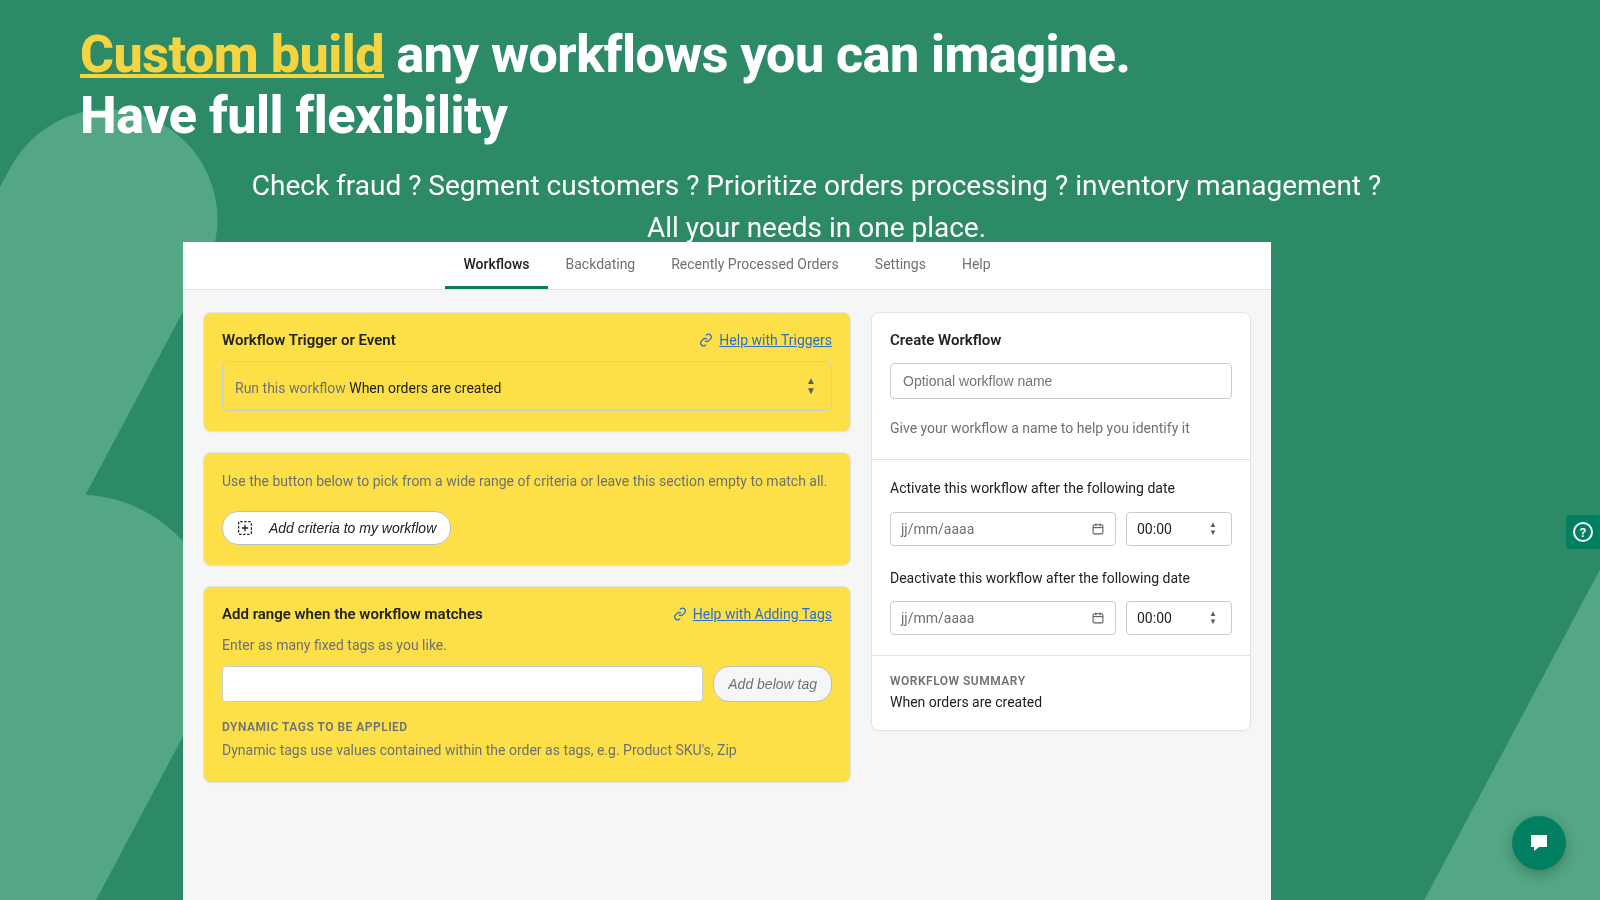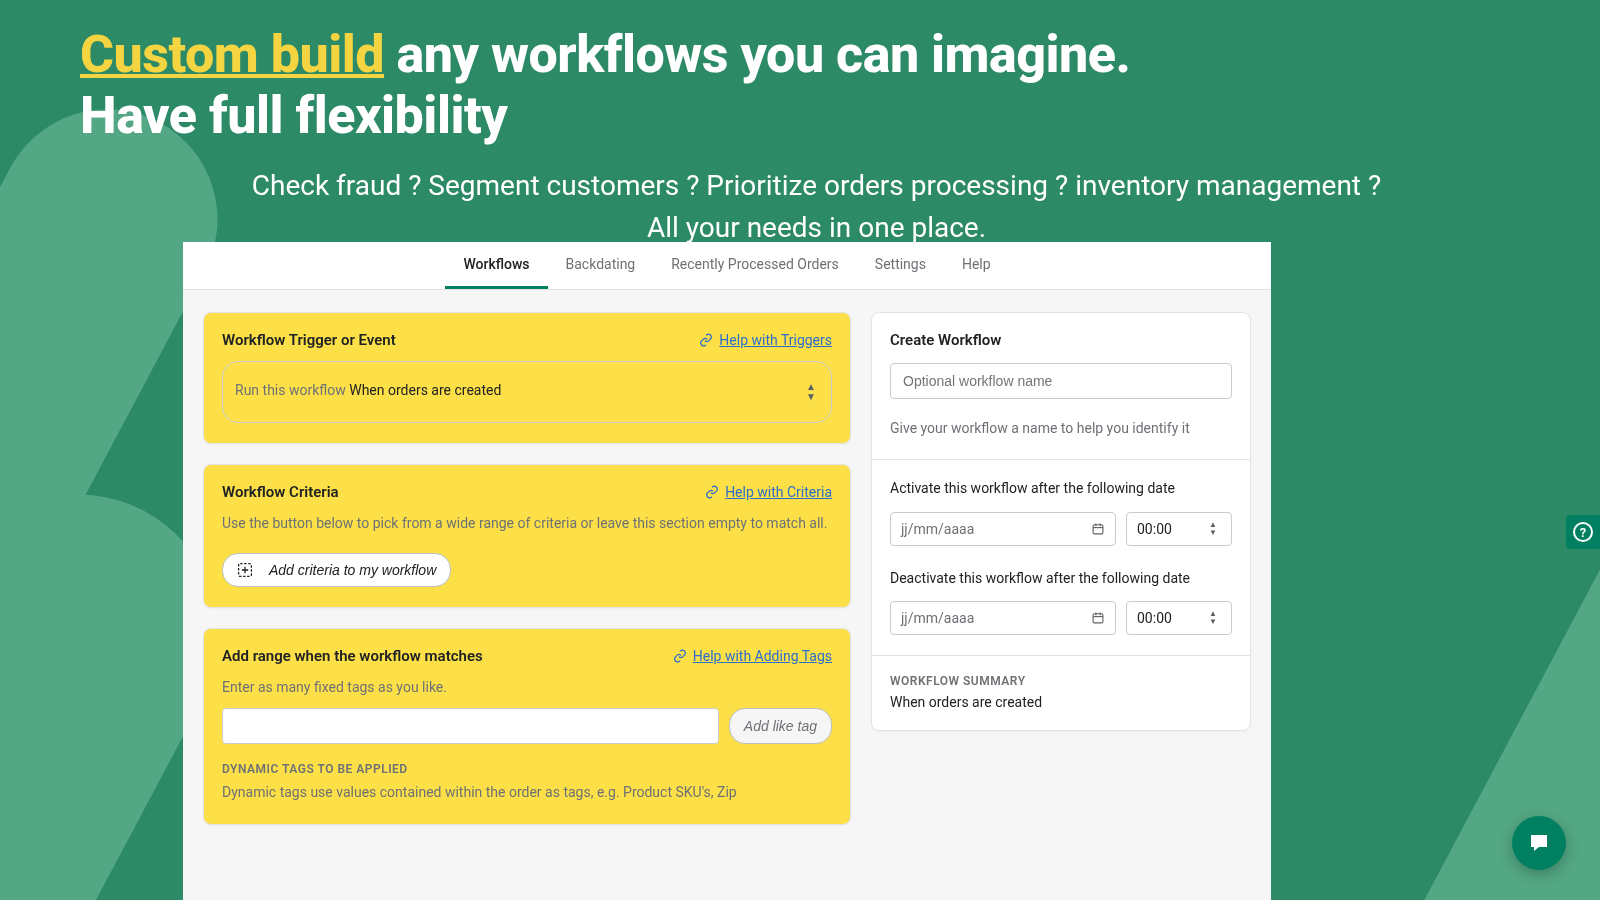--- a/index.html
+++ b/index.html
@@ -26,21 +26,21 @@
   .content { display: flex; gap: 20px; padding: 22px 20px; align-items: flex-start; }
   .main-col { width: 648px; display: flex; flex-direction: column; gap: 20px; }
   .side-col { width: 380px; }
 
   .card { background: #fde047; border-radius: 8px; border: 1px solid #e1e3e5; box-shadow: 0 1px 2px rgba(0,0,0,0.03); padding: 18px 18px 20px; }
   .card-head { display: flex; justify-content: space-between; align-items: center; margin-bottom: 12px; }
   .card-title { font-size: 15px; font-weight: 600; color: #202223; }
   .help-link { color: #2c6ecb; font-size: 14px; text-decoration: underline; display: inline-flex; align-items: center; gap: 6px; }
   .help-link svg { width: 14px; height: 14px; }
 
-  .select-row { border: 1px solid #c9cccf; border-radius: 16px; padding: 20px 12px; font-size: 14px; color: #6d7175; display: flex; align-items: flex-start; justify-content: space-between; cursor: pointer; }
+  .select-row { border: 1px solid #c9cccf; border-radius: 7px; padding: 14px 12px; font-size: 14px; color: #6d7175; display: flex; align-items: flex-end; justify-content: space-between; cursor: pointer; }
   .select-row .val { color: #202223; }
   .caret { width: 16px; text-align: center; line-height: 1; font-size: 10px; color: #5c5f62; }
   .caret::before { content: "▲"; display: block; }
   .caret::after { content: "▼"; display: block; }
 
   .muted { color: #6d7175; font-size: 14px; line-height: 1.55; }
 
   .btn { display: inline-flex; align-items: center; gap: 16px; border: 1px solid #babfc3; background: #fff; border-radius: 16px; padding: 8px 14px; font-size: 14px; color: #202223; cursor: pointer; font-style: italic; }
   .btn.block-top { margin-top: 18px; }
   .btn svg { width: 16px; height: 16px; }
@@ -111,30 +111,20 @@
             <span>Help with Triggers</span>
           </a>
         </div>
         <div class="select-row">
           <span><span>Run this workflow </span><span class="val">When orders are created</span></span>
           <span class="caret"></span>
         </div>
       </div>
 
       <div class="card">
-        <div class="card-head">
-          <div class="card-title">Workflow Criteria</div>
-          <a class="help-link">
-            <svg viewBox="0 0 24 24" fill="none" stroke="#2c6ecb" stroke-width="2.2">
-                <path d="M10 13a5 5 0 0 0 7 0l3-3a5 5 0 0 0-7-7l-1 1"></path>
-                <path d="M14 11a5 5 0 0 0-7 0l-3 3a5 5 0 0 0 7 7l1-1"></path>
-              </svg>
-            <span>Help with Criteria</span>
-          </a>
-        </div>
         <div class="muted">Use the button below to pick from a wide range of criteria or leave this section empty to match all.</div>
         <button class="btn block-top">
           <svg viewBox="0 0 20 20" fill="none" stroke="#202223" stroke-width="1.6">
               <rect x="2" y="2" width="16" height="16" rx="2" stroke-dasharray="3 2"></rect>
               <path d="M10 6v8M6 10h8"></path>
             </svg>
           <span>Add criteria to my workflow</span>
         </button>
       </div>
 
@@ -145,21 +135,21 @@
             <svg viewBox="0 0 24 24" fill="none" stroke="#2c6ecb" stroke-width="2.2">
                 <path d="M10 13a5 5 0 0 0 7 0l3-3a5 5 0 0 0-7-7l-1 1"></path>
                 <path d="M14 11a5 5 0 0 0-7 0l-3 3a5 5 0 0 0 7 7l1-1"></path>
               </svg>
             <span>Help with Adding Tags</span>
           </a>
         </div>
         <div class="muted">Enter as many fixed tags as you like.</div>
         <div class="tag-row">
           <input class="input" type="text" style="">
-          <button class="btn ghost">Add like tag</button>
+          <button class="btn ghost">Add below tag</button>
         </div>
         <div class="section-sub">DYNAMIC TAGS TO BE APPLIED</div>
         <div class="muted">Dynamic tags use values contained within the order as tags, e.g. Product SKU's, Zip</div>
       </div>
 
     </div>
 
     <div class="side-col">
       <div class="side-card">
 

